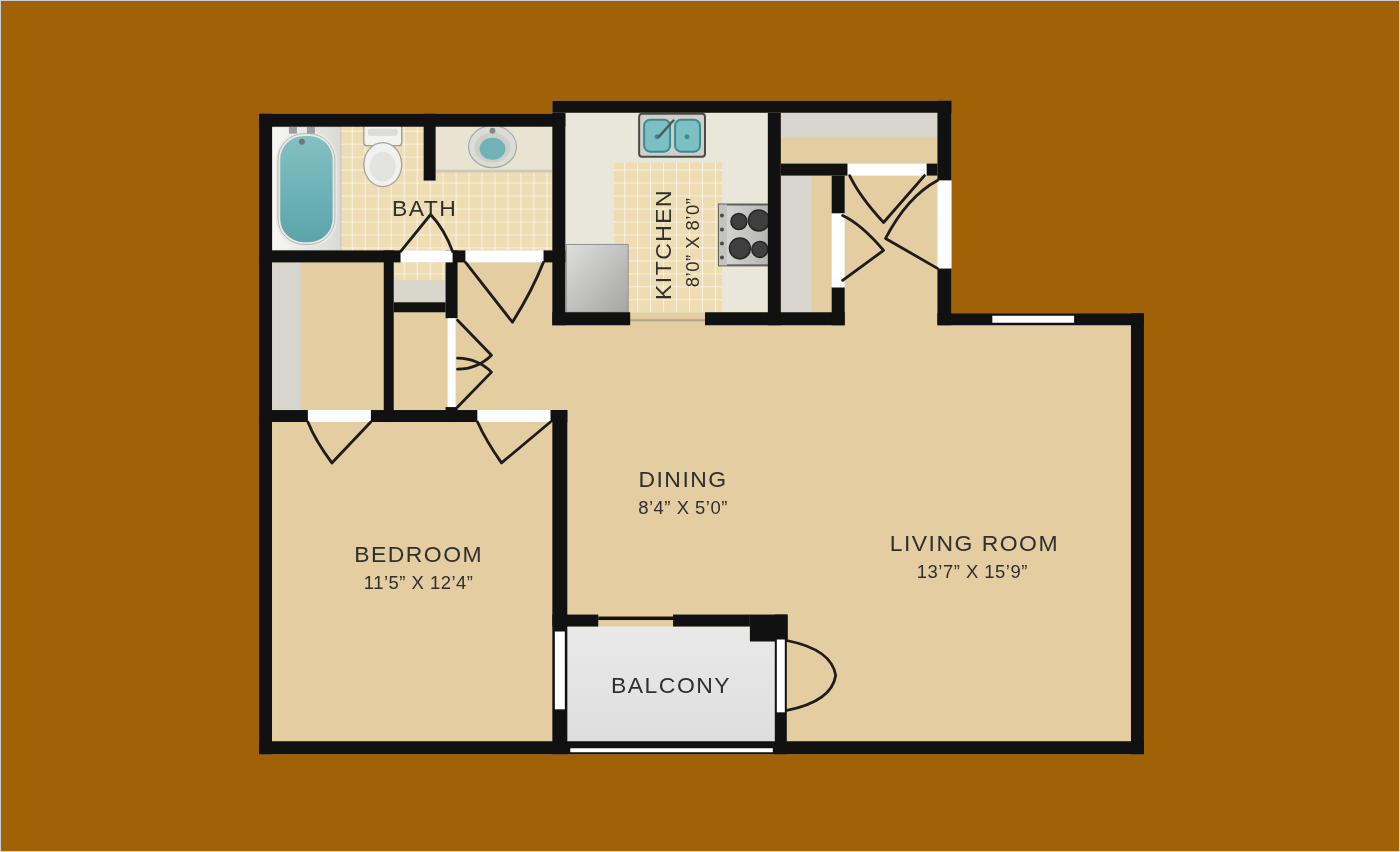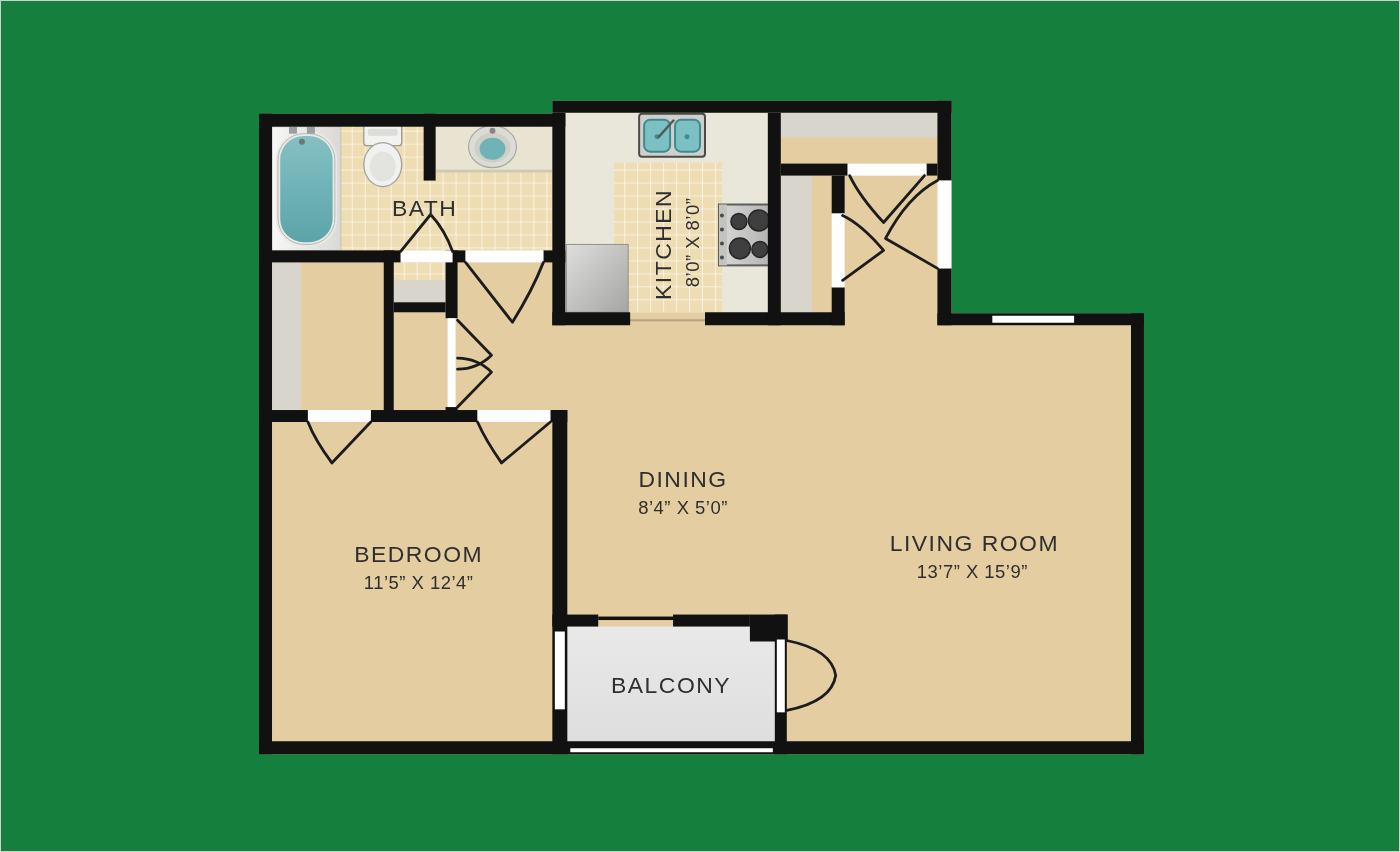--- a/index.html
+++ b/index.html
@@ -1,17 +1,17 @@
 <!DOCTYPE html>
 <html><head>
 <meta charset="utf-8">
 <style>
   html,body{margin:0;padding:0;background:#fff;}
   .canvas{
-    position:relative;width:1398px;height:850px;background:#15803d;
+    position:relative;width:1398px;height:850px;background:#a16207;
     border:1px solid #cfcfcf;overflow:hidden;
     font-family:"Liberation Sans",sans-serif;
   }
   svg{display:block;}
   text{fill:#2f2f2f;}
   .room-name{font-size:23px;letter-spacing:1.5px;}
   .room-dim{font-size:18.5px;letter-spacing:0.5px;}
   .swing{fill:none;stroke:#1c1c1c;stroke-width:2.8;stroke-linecap:round;stroke-linejoin:round;}
   .wall{fill:#111111;}
   .opening{fill:#ffffff;}

